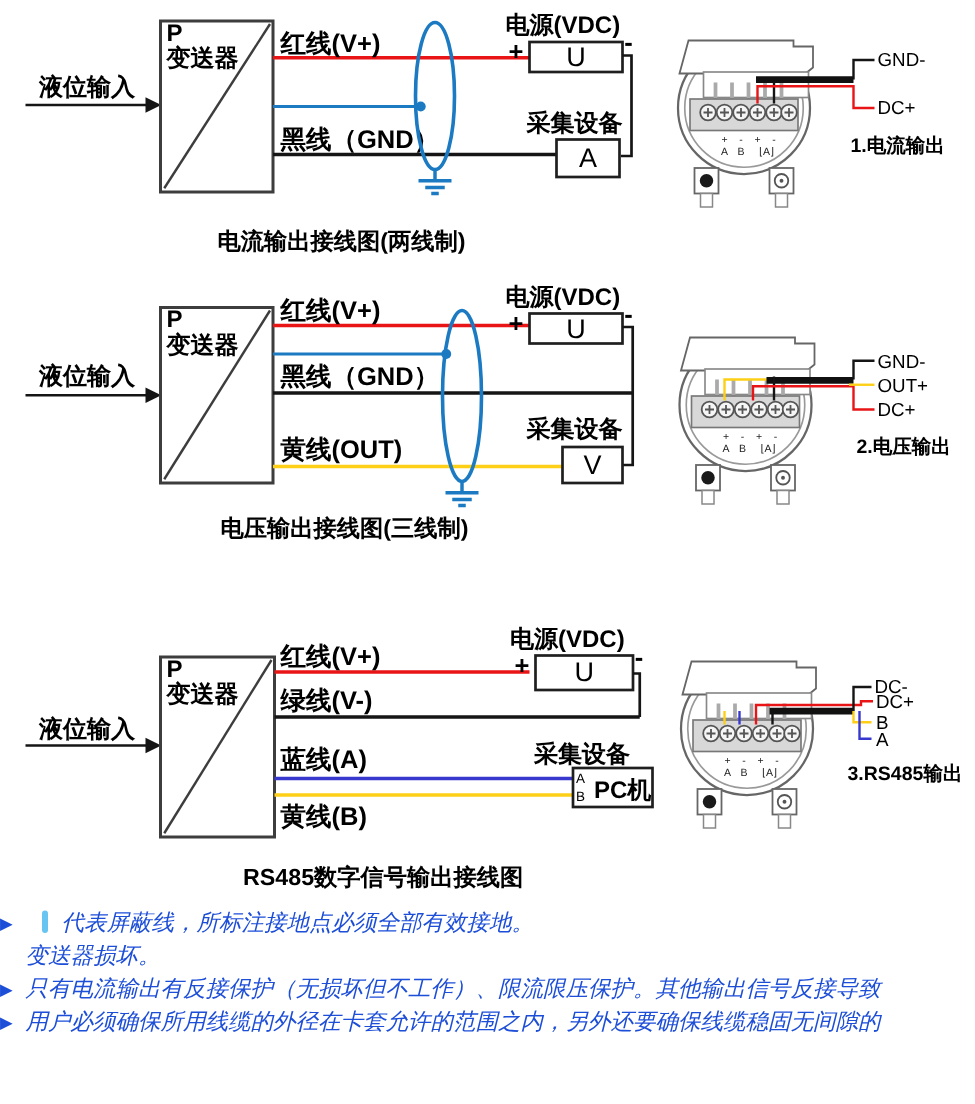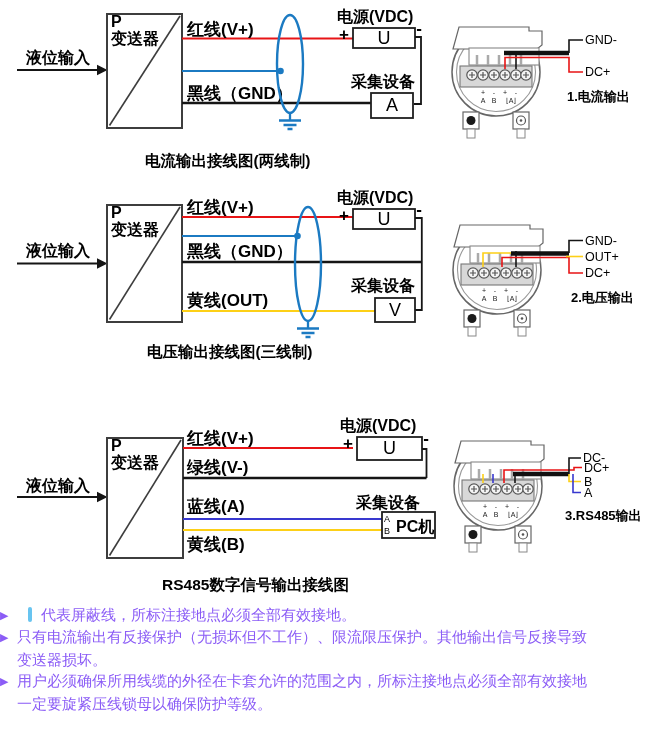--- a/index.html
+++ b/index.html
@@ -11,21 +11,21 @@
   .diag { stroke:#3d3d3d; stroke-width:1.6; }
   .lbl   { font-size:17px; font-weight:bold; }
   .lbl16 { font-size:16px; font-weight:bold; }
   .pm    { font-size:17px; font-weight:bold; text-anchor:middle; }
   .unit  { font-size:18px; text-anchor:middle; }
   .small { font-size:12.5px; }
   .out   { font-size:13px; font-weight:bold; }
   .cap   { font-size:15.5px; font-weight:bold; }
   .tiny   { font-size:7px; text-anchor:middle; fill:#222; }
   .tinyAB { font-size:9px; }
-  .notes { position:absolute; left:0; top:602; width:648px; font-size:15px; color:#8b5cf6; }
+  .notes { position:absolute; left:0; top:602; width:648px; font-size:15px; color:#1d4ed8;font-style:italic; }
   .note-row { line-height:21.4px; white-space:nowrap; }
   .tri { display:inline-block; width:17px; font-size:11px; vertical-align:1px; }
   .cont { padding-left:17px; }
   .shield-bar { display:inline-block; width:4px; height:15px; background:#68c4f0;
                 border-radius:2px; margin:0 9px -2px 11px; }
 </style>
 </head>
 <body>
 
 <div class="page">
@@ -198,27 +198,24 @@
     <text class="small" x="584" y="497">A</text>
     <text class="out" x="565" y="520">3.RS485输出</text>
     <text class="cap" x="162" y="590">RS485数字信号输出接线图</text>
   </g>
 </svg>
 
 <div class="notes">
   <div class="note-row">
     <span class="tri">▶</span><span class="shield-bar"></span><span>代表屏蔽线，所标注接地点必须全部有效接地。</span>
   </div>
+  <div class="note-row cont">
+    <span>变送器损坏。</span>
+  </div>
   <div class="note-row">
     <span class="tri">▶</span><span>只有电流输出有反接保护（无损坏但不工作）、限流限压保护。其他输出信号反接导致</span>
   </div>
-  <div class="note-row cont">
-    <span>变送器损坏。</span>
-  </div>
   <div class="note-row">
-    <span class="tri">▶</span><span>用户必须确保所用线缆的外径在卡套允许的范围之内，所标注接地点必须全部有效接地</span>
-  </div>
-  <div class="note-row cont">
-    <span>一定要旋紧压线锁母以确保防护等级。</span>
+    <span class="tri">▶</span><span>用户必须确保所用线缆的外径在卡套允许的范围之内，另外还要确保线缆稳固无间隙的</span>
   </div>
 </div>
 
 </div>
 
 </body></html>

